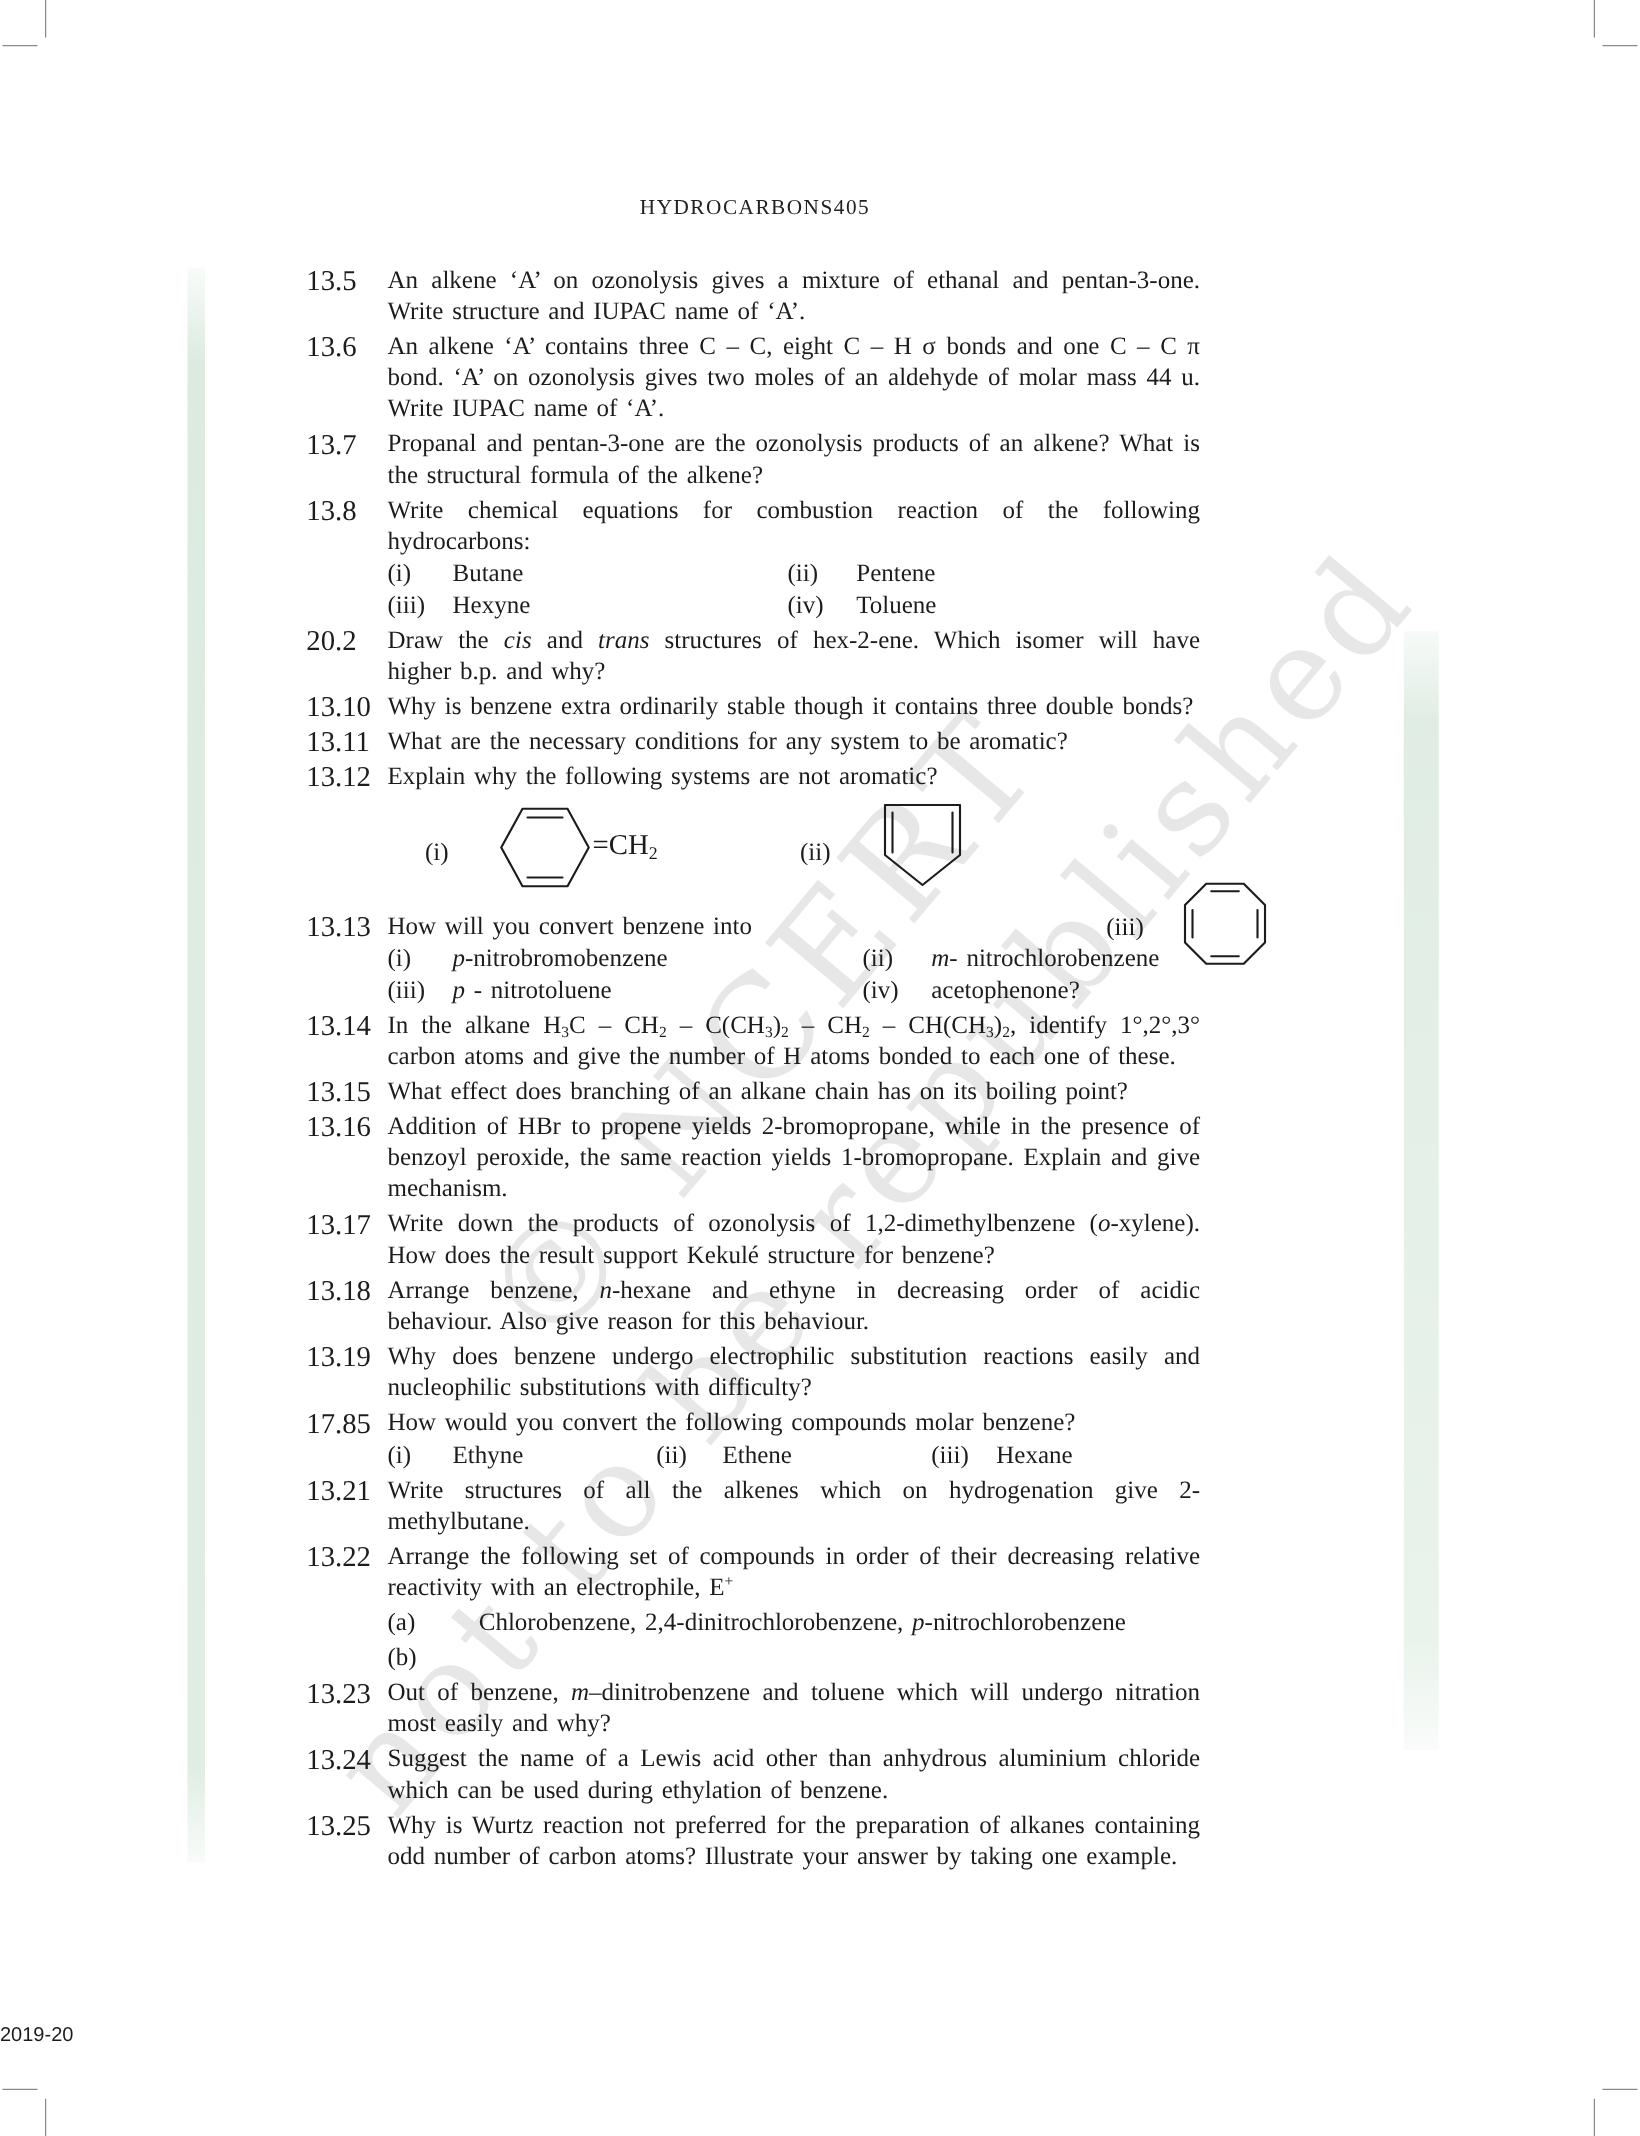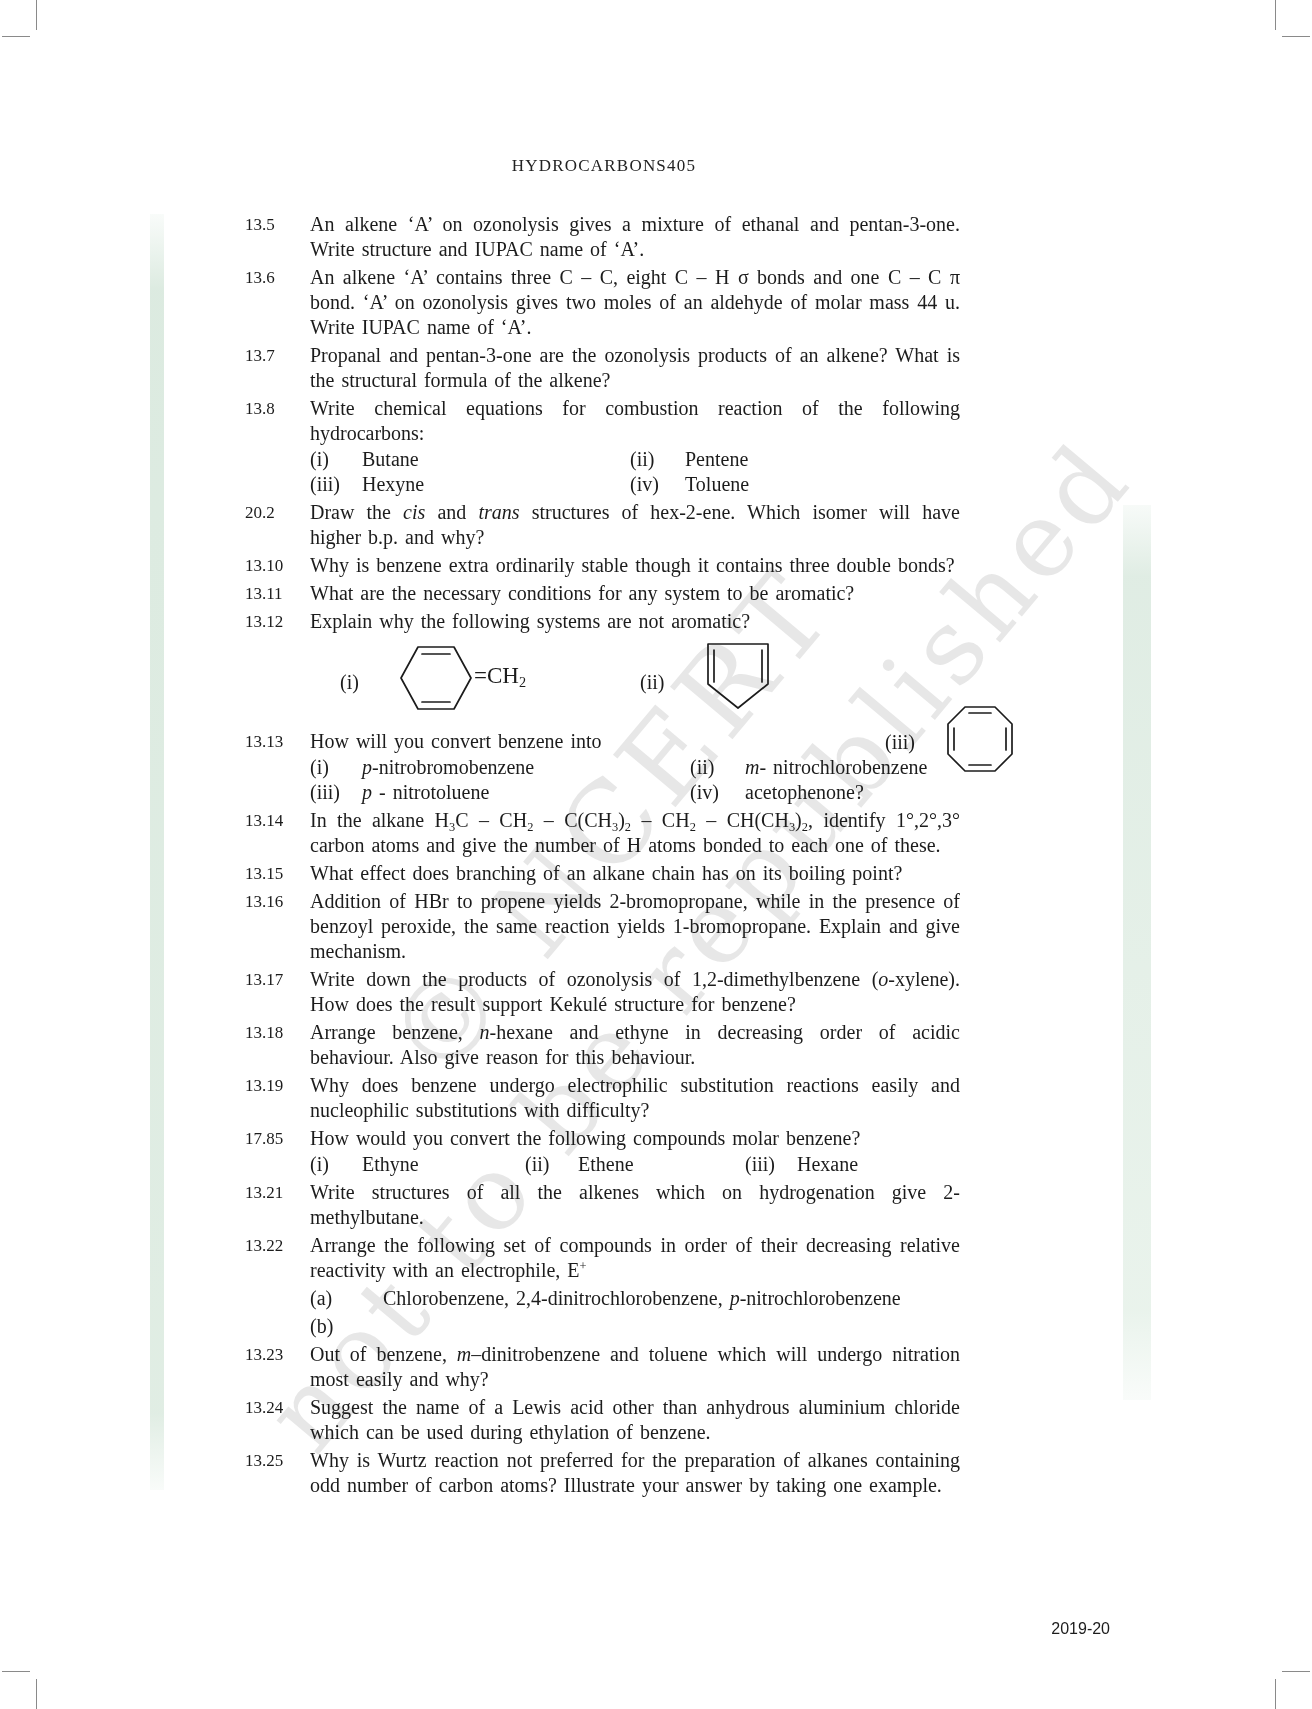--- a/index.html
+++ b/index.html
@@ -20,21 +20,21 @@
   .watermark { position:absolute; font-family:"DejaVu Serif", serif; color:rgba(40,40,40,0.115);
                white-space:nowrap; transform:rotate(-50deg); letter-spacing:7px; z-index:1; }
   #wm1 { font-size:112px; left:300px; top:760px; }
   #wm2 { font-size:104px; left:60px; top:885px; }
 
   .header { position:absolute; left:150px; top:156px; width:908px; display:flex;
             justify-content:center; font-size:17px; letter-spacing:1.2px; color:#222; z-index:2; }
 
   .content { position:absolute; left:245px; top:212px; width:716px; z-index:2; }
   .q { display:flex; margin-bottom:3px; }
-  .qnum { width:65px; flex:none; font-size:17px; line-height:25px; }
+  .qnum { width:65px; flex:none; font-size:23px; line-height:25px; }
   .qtext { width:650px; font-size:20px; line-height:25px; text-align:justify; word-spacing:2px; }
   .qtext p { margin:0; }
   sub, sup { line-height:0; font-size:0.62em; }
   sub { vertical-align:-0.3em; }
   sup { vertical-align:0.55em; }
 
   .items { margin-top:1px; }
   .items span { display:block; }
   .items8  { display:grid; grid-template-columns:52px 268px 55px auto; }
   .items13 { display:grid; grid-template-columns:52px 328px 55px auto; }
@@ -42,21 +42,21 @@
   .row22 { display:grid; grid-template-columns:73px auto; margin-top:3px; }
 
   
   .structwrap { position:relative; }
   .structrow { position:relative; height:84px; margin:3px 0 2px; }
   .structrow .slabel { position:absolute; font-size:20px; }
   .structrow svg { position:absolute; overflow:visible; }
   .structrow .sformula { position:absolute; font-size:23px; white-space:nowrap; }
   .struct-stroke { fill:none; stroke:#1c1c1c; stroke-width:1.7; stroke-linejoin:round; stroke-linecap:round; }
 
-  .footer { position:absolute; left:0; top:1620px; width:1110px; text-align:right;
+  .footer { position:absolute; left:0; top:1620px; width:1110px; text-align:left;
             font-family:"Liberation Sans", sans-serif; font-size:16px; color:#1c1c1c; z-index:2; }
 </style>
 </head>
 <body>
 
 <div class="page">
 
   <div class="crop" style="left:36px;top:0;width:1px;height:30px"></div>
   <div class="crop" style="left:2px;top:36px;width:28px;height:1px"></div>
   <div class="crop" style="left:1275px;top:0;width:1px;height:30px"></div>

